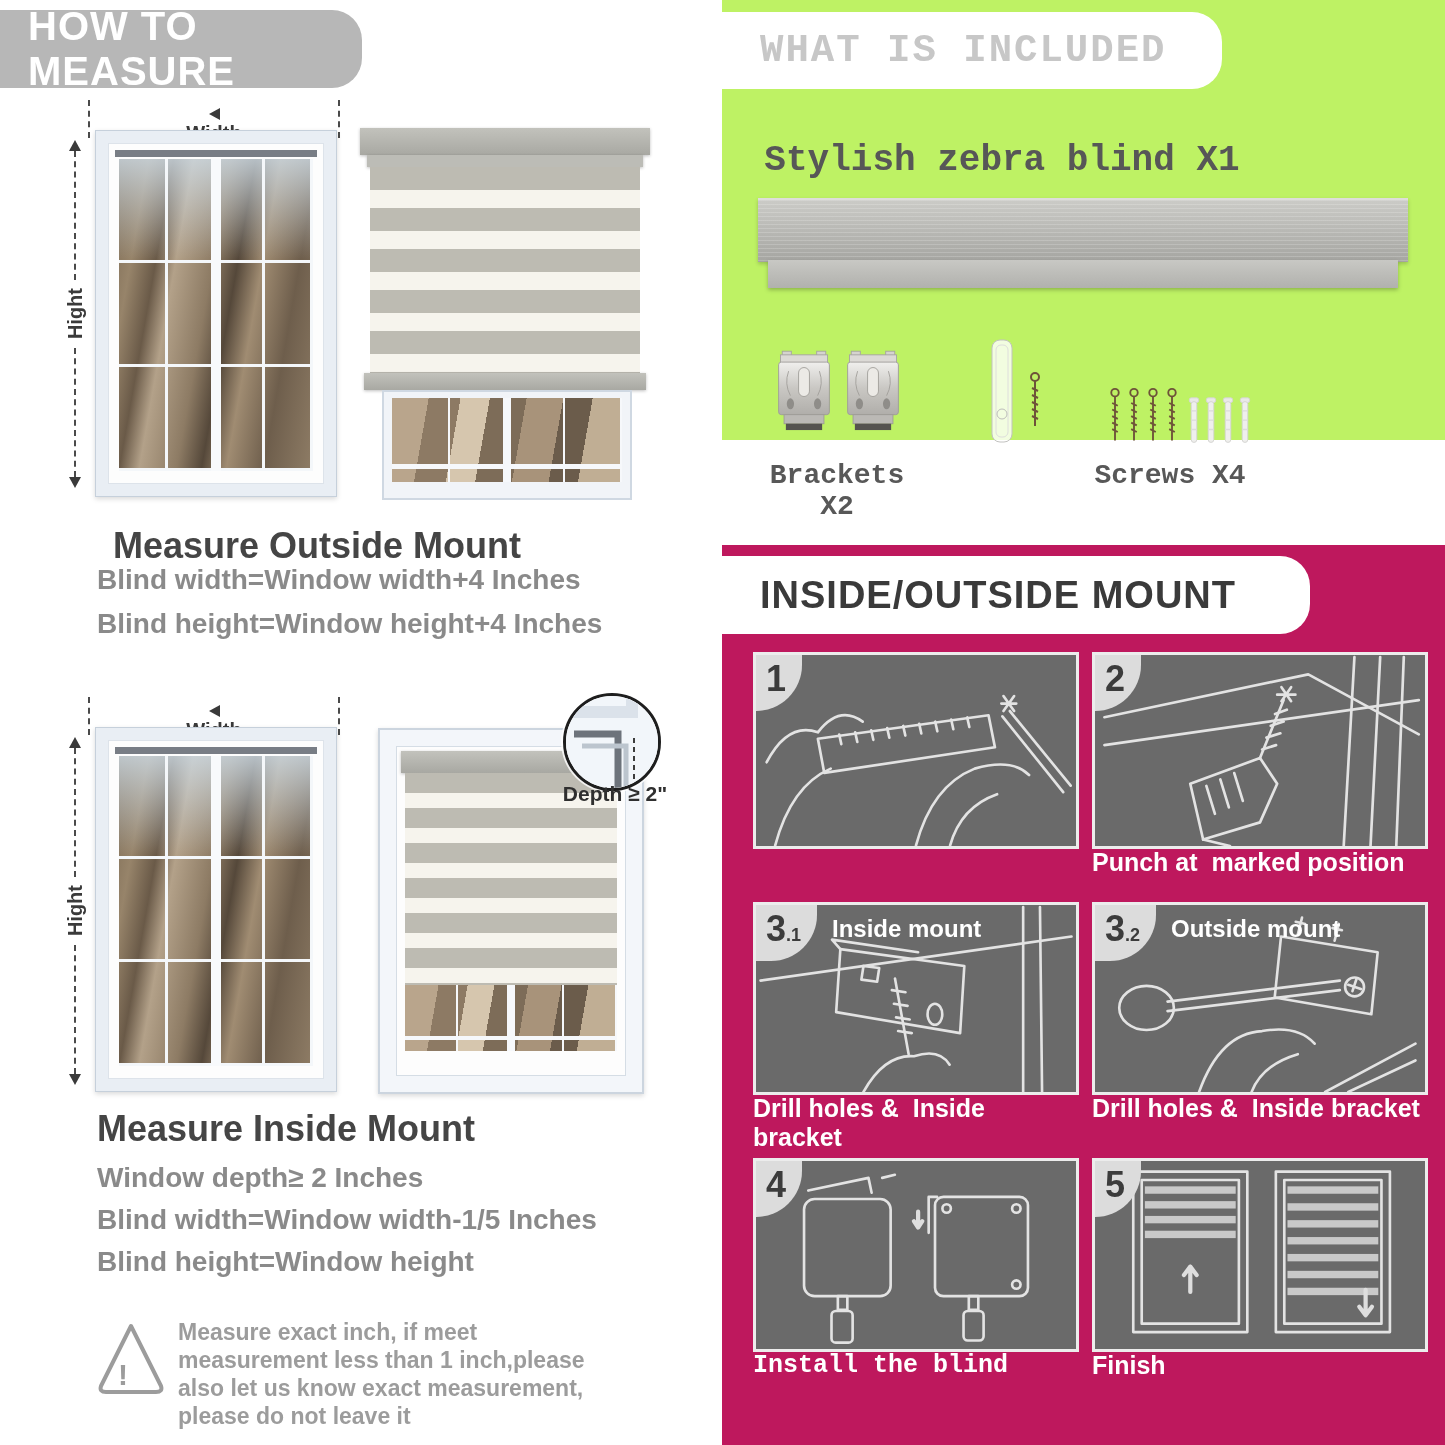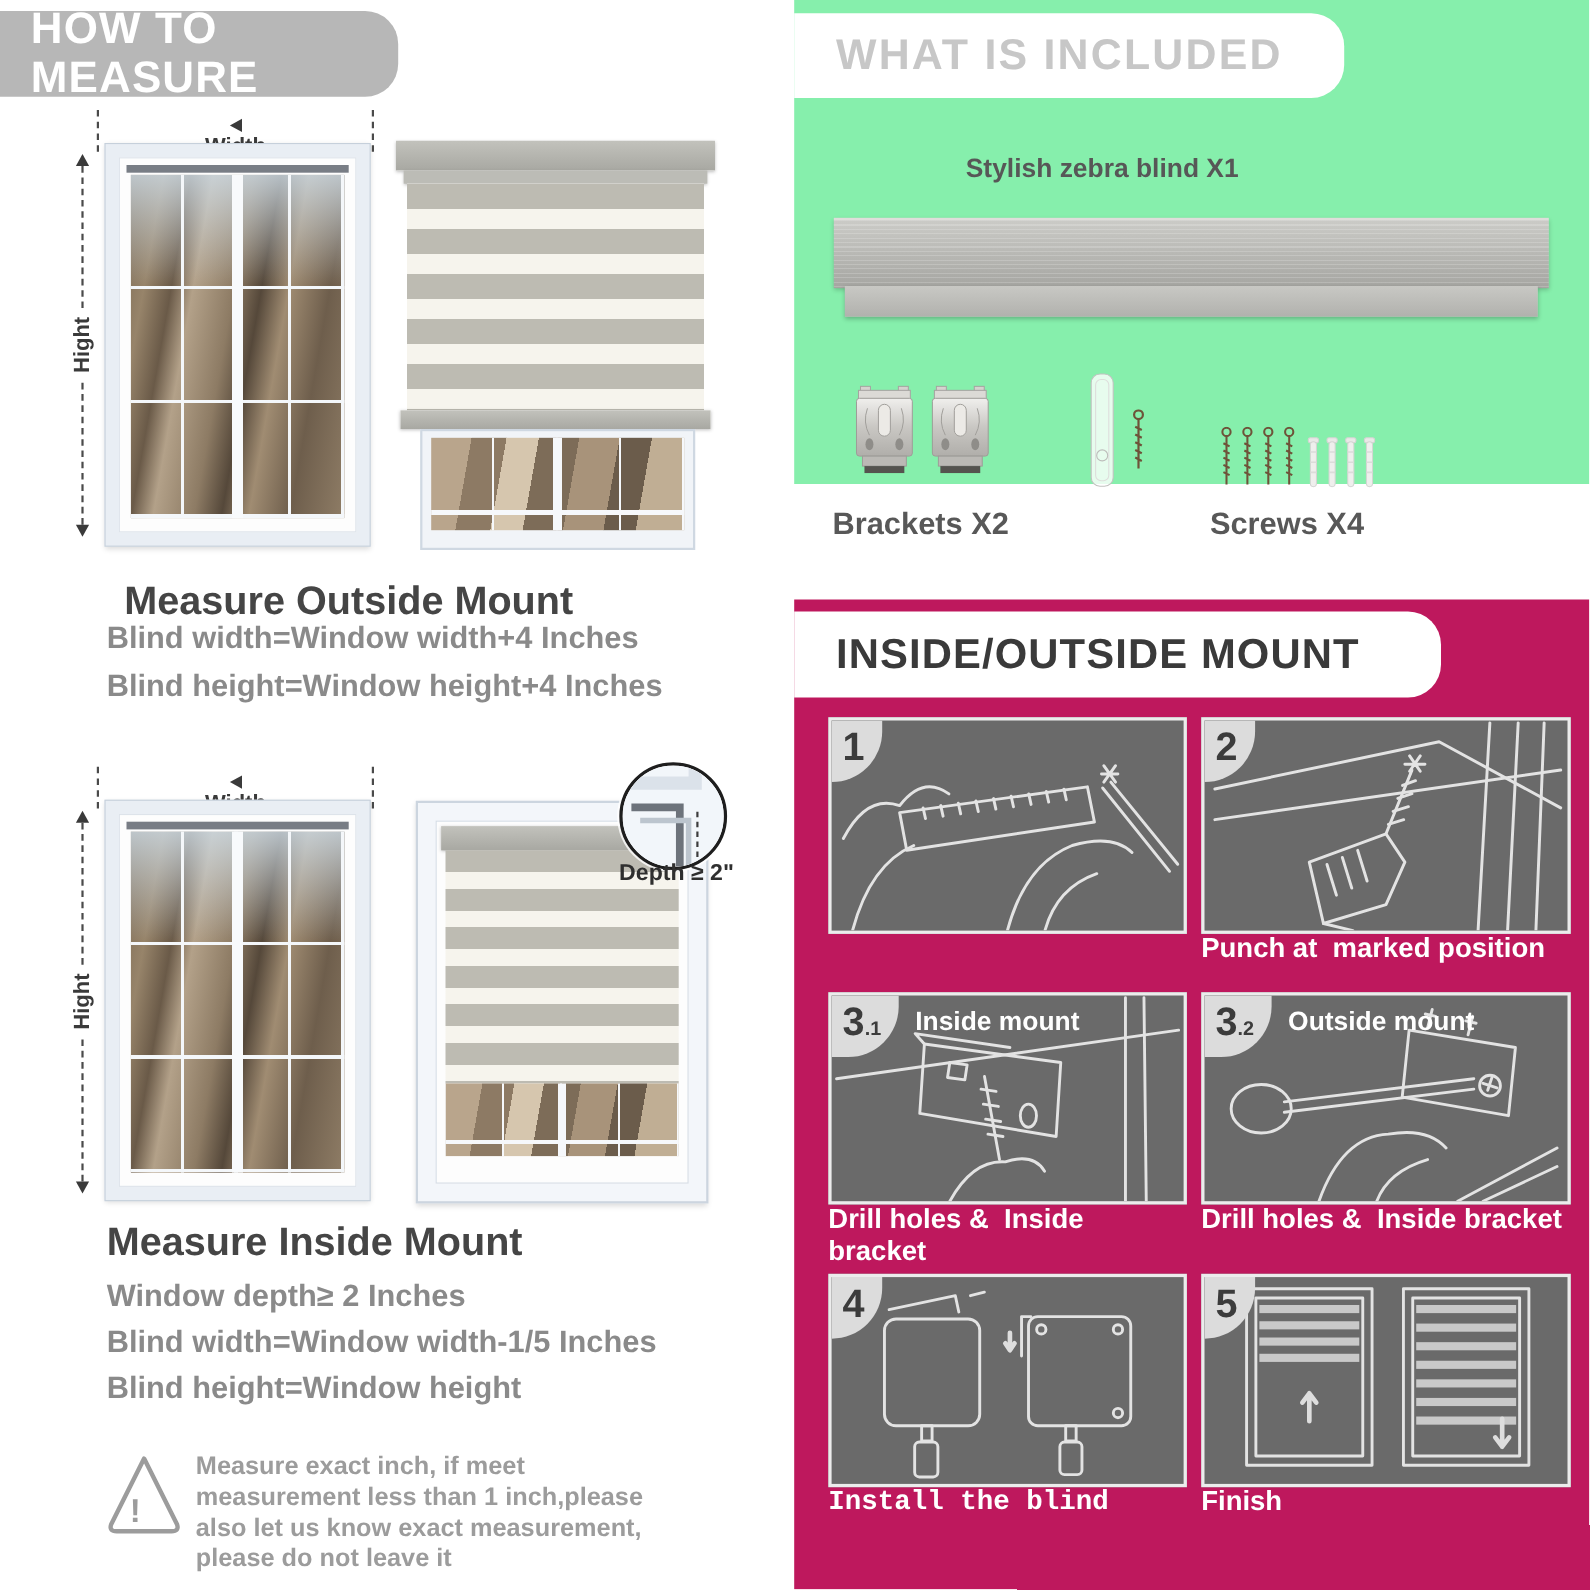--- a/index.html
+++ b/index.html
@@ -47,24 +47,24 @@
   .under-grid{position:absolute;inset:0;background:
        linear-gradient(90deg,transparent calc(50% - 4px),#f6f8fb calc(50% - 4px),#f6f8fb calc(50% + 4px),transparent calc(50% + 4px)),
        repeating-linear-gradient(90deg,transparent 0 calc(25% - 2px),#f6f8fb calc(25% - 2px) 25%),
        linear-gradient(180deg,transparent 0 78%,#f6f8fb 78% 84%,transparent 84%);}
   .iblind{background:#f3f6fa;border:2px solid #ccd5df;box-shadow:0 2px 5px rgba(0,0,0,.15);}
   .iblind-inner{position:absolute;inset:16px;background:#fdfdfd;border:1px solid #d5dde5;}
   .magnifier{width:92px;height:92px;border-radius:50%;border:3px solid #1e1e1e;background:#fff;overflow:hidden;box-shadow:0 0 0 2px rgba(255,255,255,.8);}
   .depth-lbl{font-size:21px;font-weight:bold;color:#2f2f2f;text-align:center;}
   .warn-text{font-size:23px;font-weight:bold;color:#9c9c9c;line-height:28px;}
   
-  .sec-light{left:722px;top:0;width:723px;height:440px;background:#86efac;}
+  .sec-light{left:722px;top:0;width:723px;height:440px;background:#bef264;font-family:Liberation Mono, monospace;}
   .right-pill1{left:0;top:12px;width:500px;height:77px;background:#fff;}
   .right-pill1 span{padding-left:38px;font-size:39px;font-weight:bold;color:#c7c7c7;letter-spacing:2px;}
-  .product-lbl{left:0;top:140px;width:560px;text-align:center;font-size:24px;font-weight:bold;color:#575757;}
+  .product-lbl{left:0;top:140px;width:560px;text-align:center;font-size:36px;font-weight:bold;color:#575757;}
   .cas-main{left:36px;top:198px;width:650px;height:62px;
      background:repeating-linear-gradient(180deg,rgba(255,255,255,.18) 0 1px,rgba(0,0,0,0) 1px 4px),
        linear-gradient(180deg,#cbcbc7,#a5a5a1);
      border-top:2px solid #dededa;box-shadow:0 2px 4px rgba(0,0,0,.2);}
   .cas-lip{left:46px;top:260px;width:630px;height:28px;
      background:linear-gradient(180deg,#c8c8c4,#b1b1ad);box-shadow:0 2px 4px rgba(0,0,0,.25);}
   .item-lbl{font-size:28px;font-weight:bold;color:#585858;text-align:center;}
   
   .sec-dark{left:722px;top:545px;width:723px;height:900px;background:#be185d;}
   .right-pill2{left:0;top:11px;width:588px;height:78px;background:#fff;}

